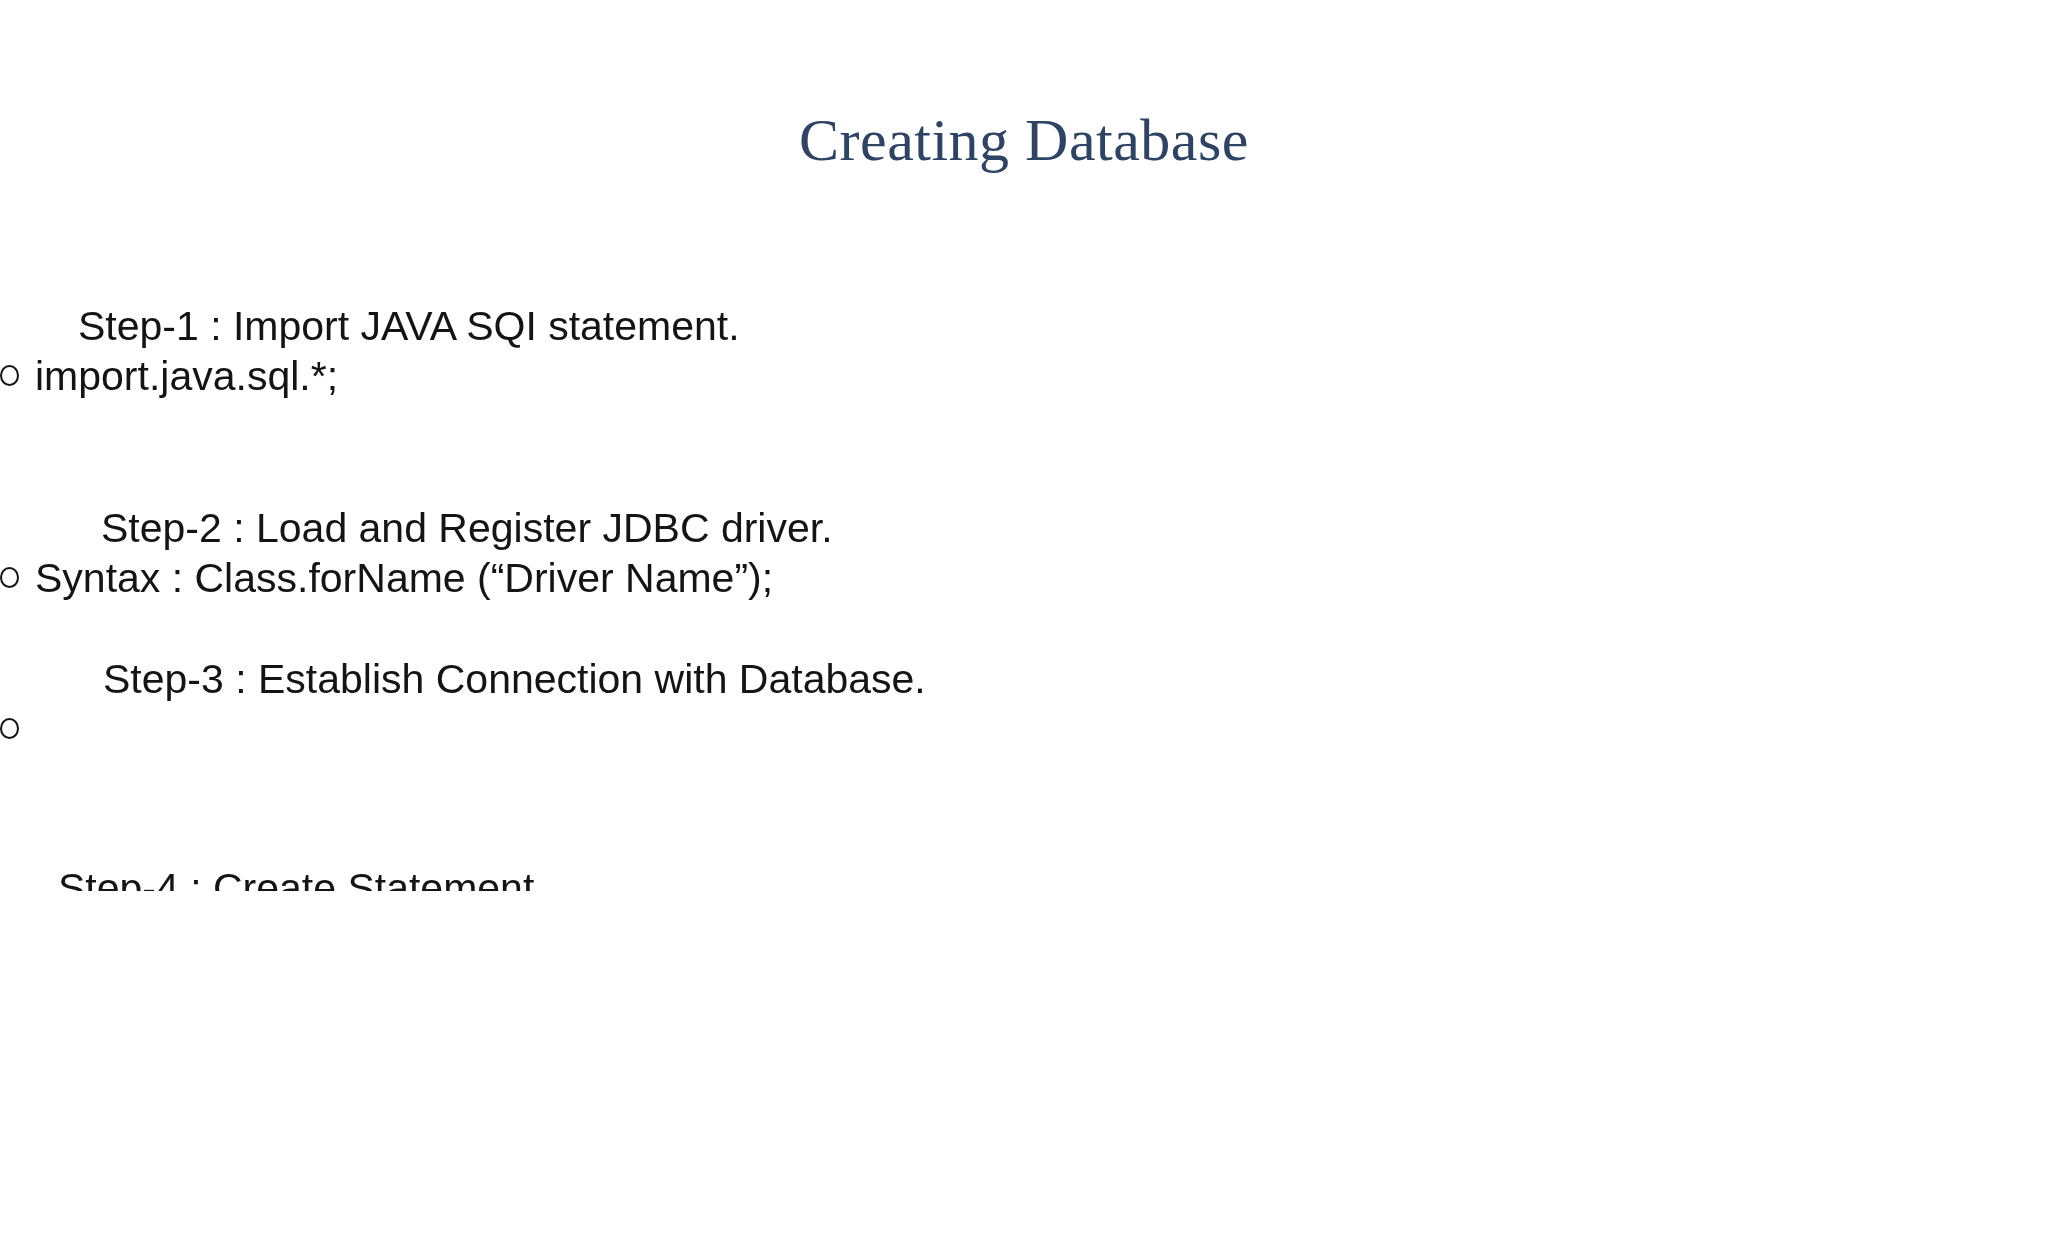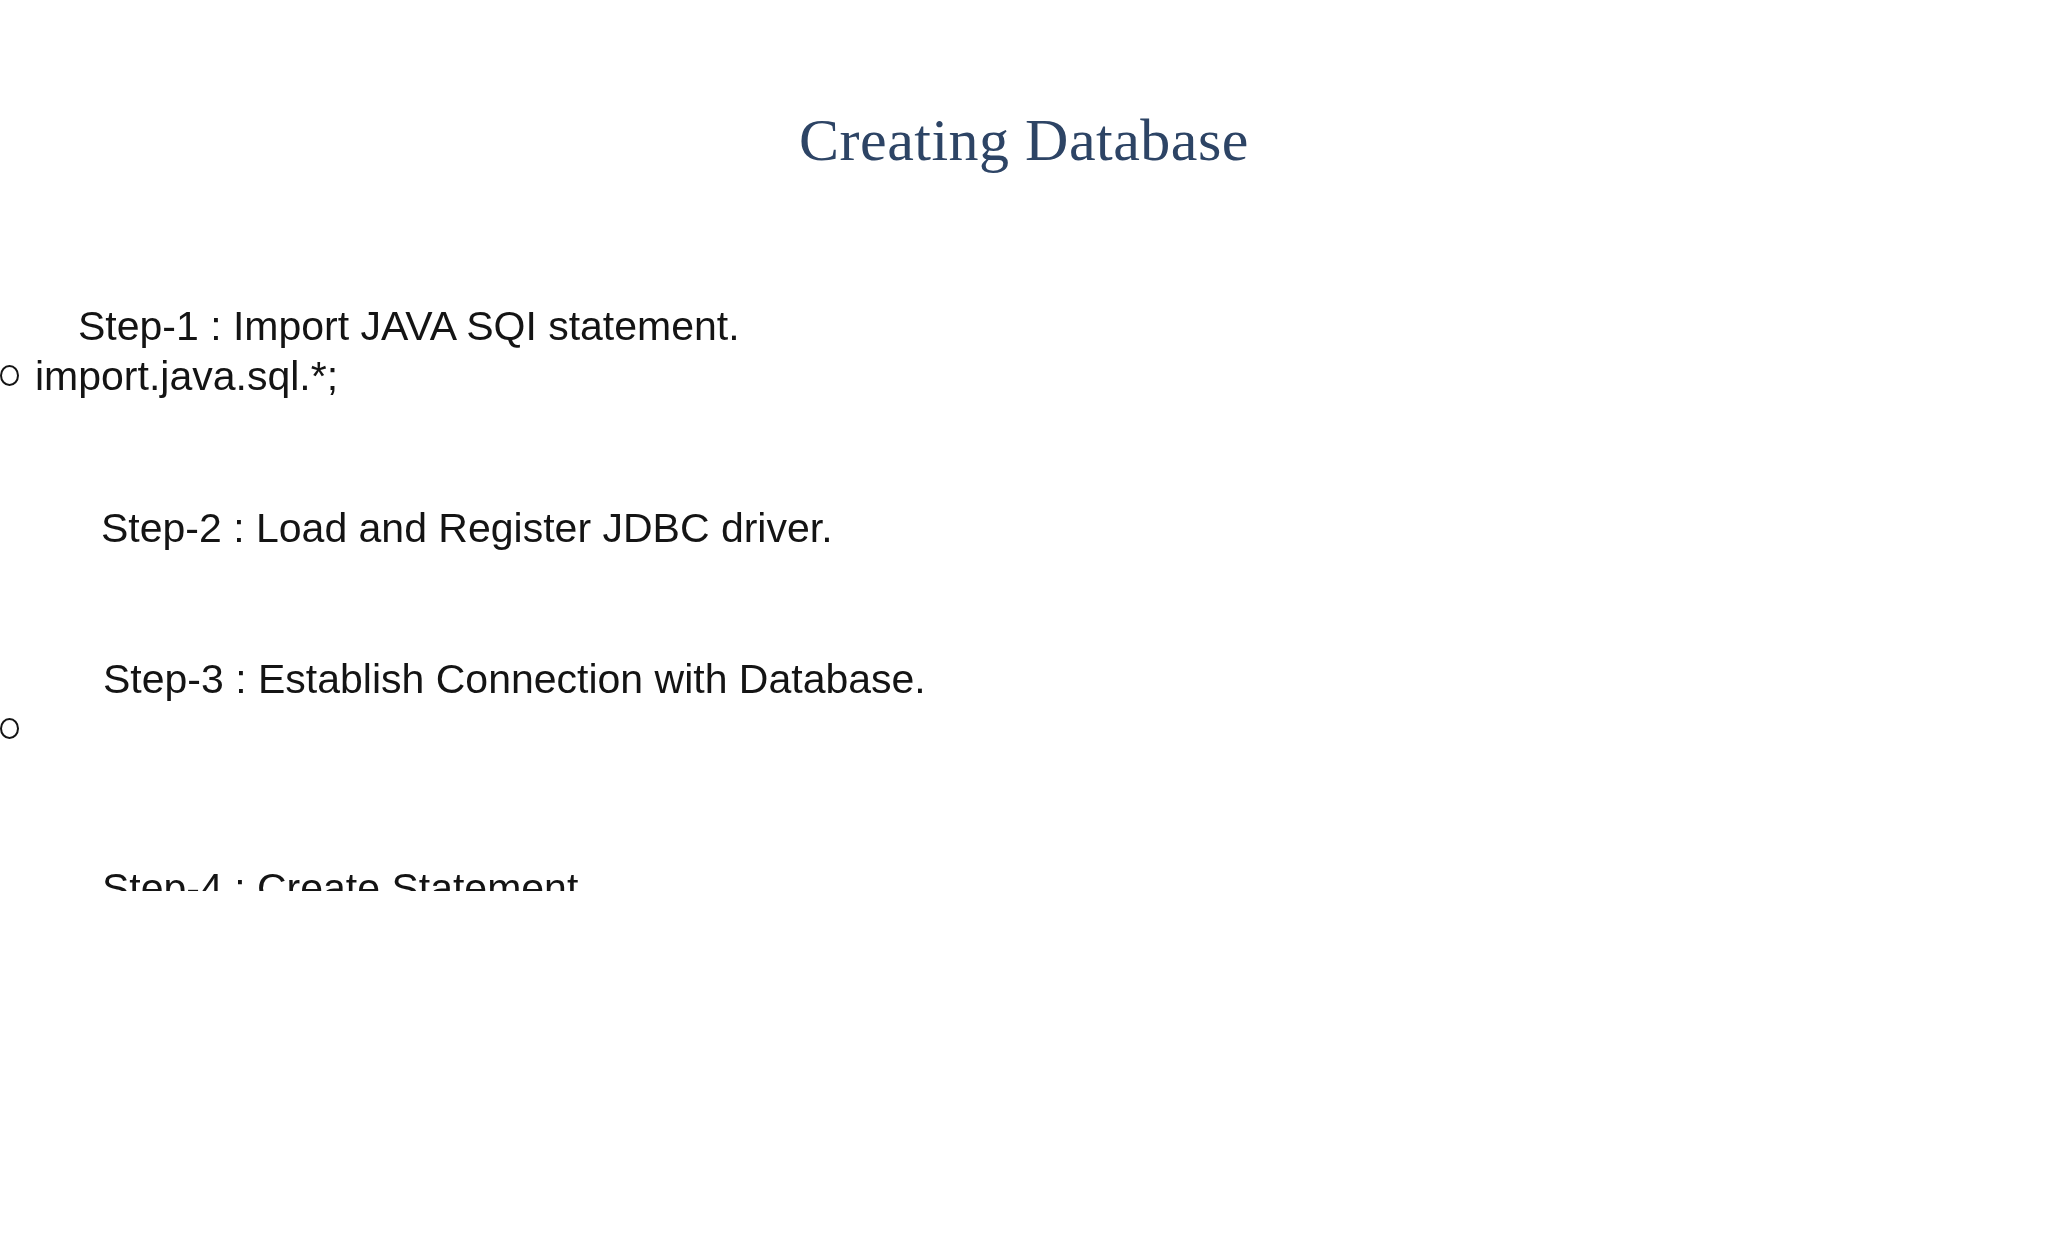--- a/index.html
+++ b/index.html
@@ -37,21 +37,21 @@
     color: #141414;
     white-space: nowrap;
   }
   .step-1 { top: 301px; }
   .step-2 { top: 483px; margin-top: 20px; }
   .step-3 { top: 654px; }
   .step-4 { top: 863px; }
   .step-1 .step-heading { padding-left: 78px; }
   .step-2 .step-heading { padding-left: 101px; }
   .step-3 .step-heading { padding-left: 103px; }
-  .step-4 .step-heading { padding-left: 102px; }
+  .step-4 .step-heading { padding-left: 58px; }
   .step-bullet-line {
   }
   .bullet-circle {
     display: inline-block;
     width: 19px;
     height: 21px;
     border: 2.5px solid #141414;
     border-radius: 50%;
     box-sizing: border-box;
     position: relative;
@@ -68,20 +68,23 @@
 
   <div class="step step-1">
     <div class="step-heading">Step-1 : Import JAVA SQI statement.</div>
     <div class="step-bullet-line">
       <span class="bullet-circle"></span><span>import.java.sql.*;</span>
     </div>
   </div>
 
   <div class="step step-2">
     <div class="step-heading">Step-2 : Load and Register JDBC driver.</div>
+    <div class="step-bullet-line">
+      <span class="bullet-circle"></span><span>Syntax : Class.forName (“Driver Name”);</span>
+    </div>
   </div>
 
   <div class="step step-3">
     <div class="step-heading">Step-3 : Establish Connection with Database.</div>
     <div class="step-bullet-line">
       <span class="bullet-circle"></span>
     </div>
   </div>
 
   <div class="step step-4">

